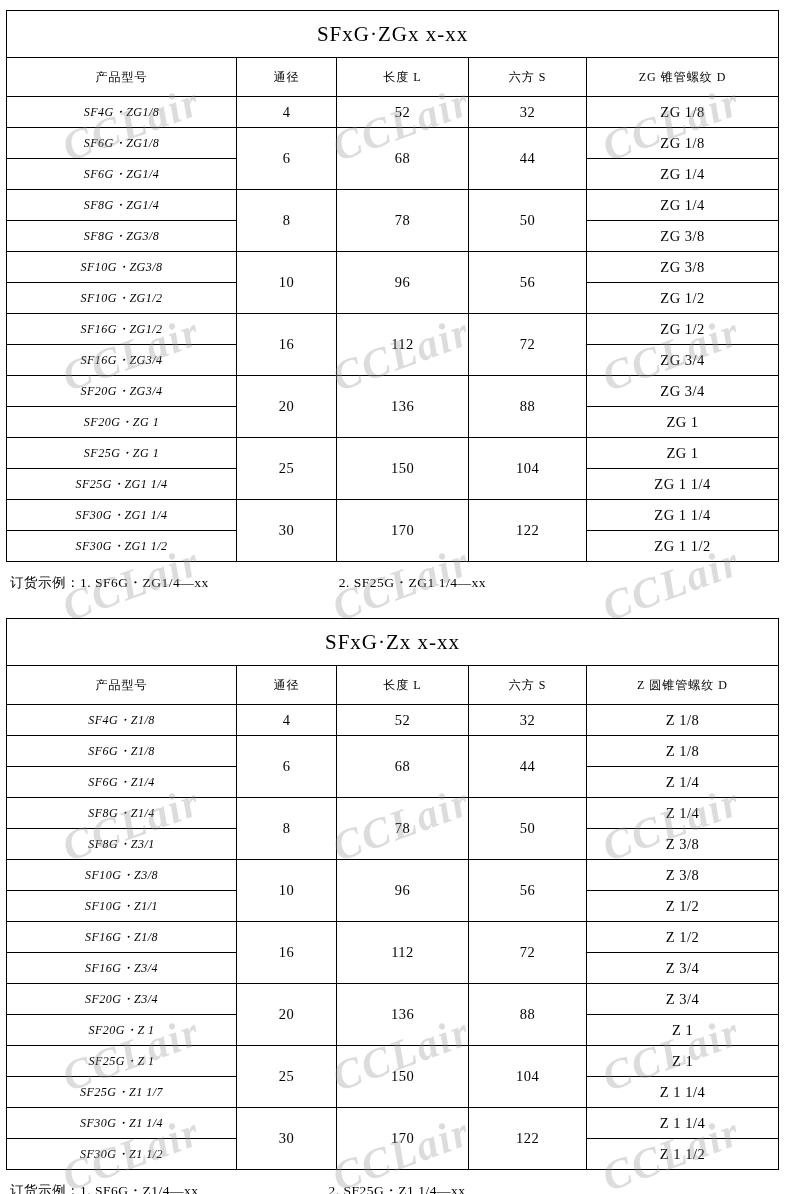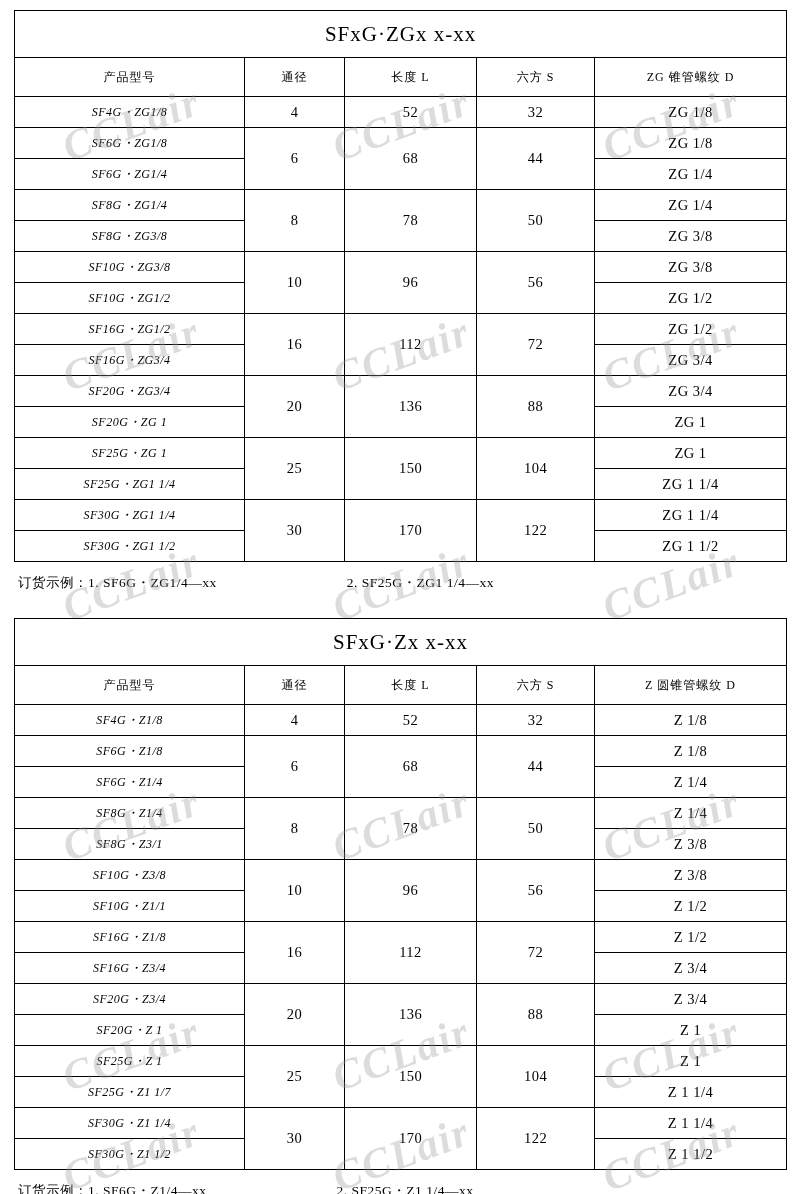--- a/index.html
+++ b/index.html
@@ -13,21 +13,21 @@
     font-family: "Liberation Serif", serif;
     color: #000000;
     position: relative;
     overflow: hidden;
   }
   .page {
     position: relative;
     width: 800px;
     height: 1044px;
     box-sizing: border-box;
-    padding: 10px 14px;
+    padding: 10px 6px;
   }
   table.spec {
     width: 772px;
     border-collapse: collapse;
     table-layout: fixed;
     background: transparent;
     position: relative;
     z-index: 2;
   }
   table.spec td, table.spec th {

